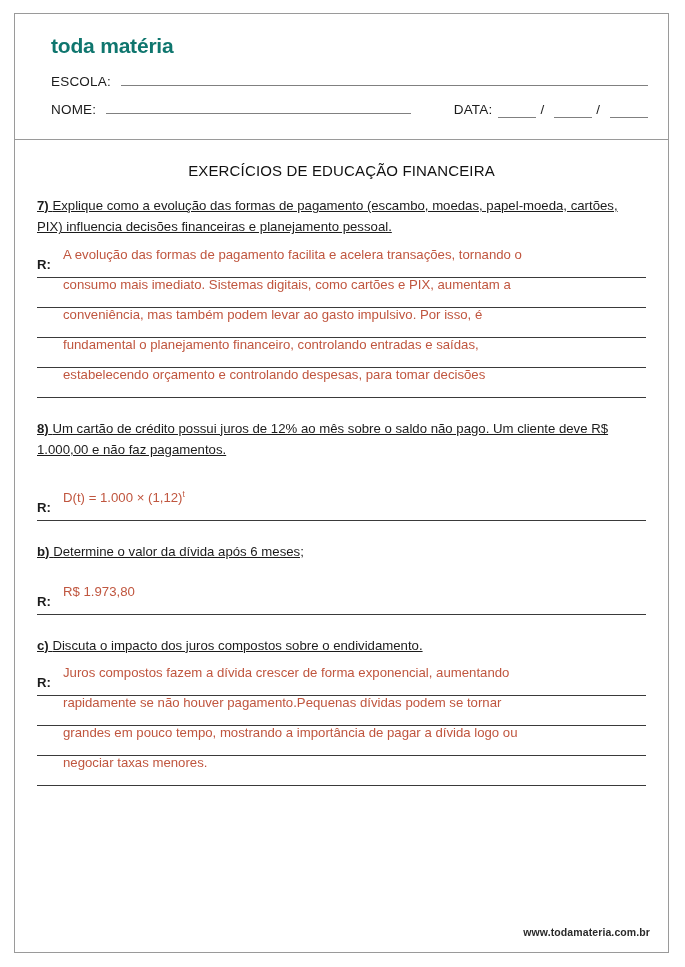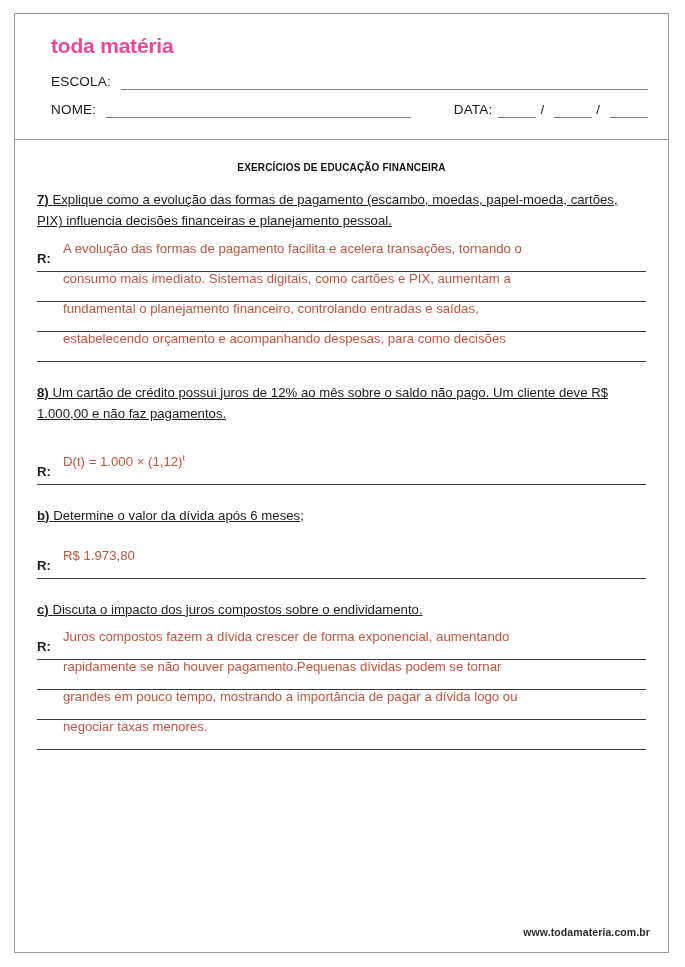--- a/index.html
+++ b/index.html
@@ -31,26 +31,26 @@
   .header {
     border-bottom: 1px solid #9a9a9a;
     padding: 16px 20px 10px 20px;
     box-sizing: border-box;
     height: 126px;
   }
   .logo {
     font-size: 21px;
     font-weight: bold;
     letter-spacing: -0.2px;
-    color: #ec4899;
+    color: #0f766e;
     margin: 4px 0 16px 16px;
   }
   .field-row {
     display: flex;
-    align-items: flex-end;
+    align-items: flex-start;
     margin: 0 0 12px 16px;
     font-size: 13.5px;
     color: #1c1c1c;
   }
   .field-label {
     white-space: nowrap;
     letter-spacing: 0.2px;
     padding-bottom: 1px;
   }
   .field-rule {
@@ -67,22 +67,22 @@
     margin-left: 43px;
   }
 
   
   .content {
     padding: 22px 22px 0 22px;
     box-sizing: border-box;
   }
   .doc-title {
     text-align: center;
-    font-size: 10px;
-    font-weight: bold;
+    font-size: 15px;
+    font-weight: normal;
     letter-spacing: 0.15px;
     margin: 0 0 16px 0;
     color: #111;
   }
 
   .question {
     font-size: 13.2px;
     line-height: 1.62;
     margin: 0 0 10px 0;
     color: #1c1c1c;
@@ -177,24 +177,27 @@
 
     <div class="answer-block">
       <div class="answer-line">
         <span class="r-label">R:</span>
         <span class="a-text">A evolução das formas de pagamento facilita e acelera transações, tornando o</span>
       </div>
       <div class="answer-line">
         <span class="a-text indent">consumo mais imediato. Sistemas digitais, como cartões e PIX, aumentam a</span>
       </div>
       <div class="answer-line">
+        <span class="a-text indent">conveniência, mas também podem levar ao gasto impulsivo. Por isso, é</span>
+      </div>
+      <div class="answer-line">
         <span class="a-text indent">fundamental o planejamento financeiro, controlando entradas e saídas,</span>
       </div>
       <div class="answer-line">
-        <span class="a-text indent">estabelecendo orçamento e acompanhando despesas, para como decisões</span>
+        <span class="a-text indent">estabelecendo orçamento e controlando despesas, para tomar decisões</span>
       </div>
     </div>
 
     <div class="spacer-lg"></div>
 
     <p class="question">
       <span class="num">8)</span>
       <span>Um cartão de crédito possui juros de 12% ao mês sobre o saldo não pago. Um cliente deve R$ 1.000,00 e não faz pagamentos.</span>
     </p>
 

